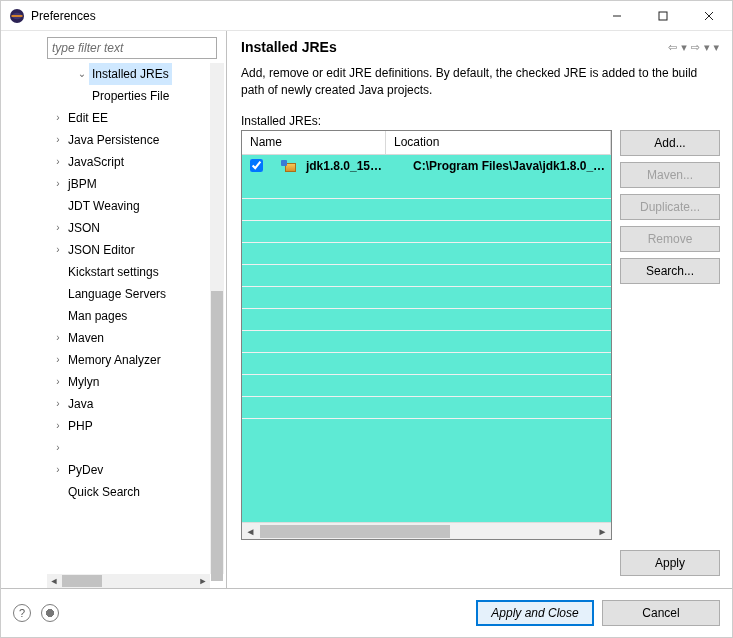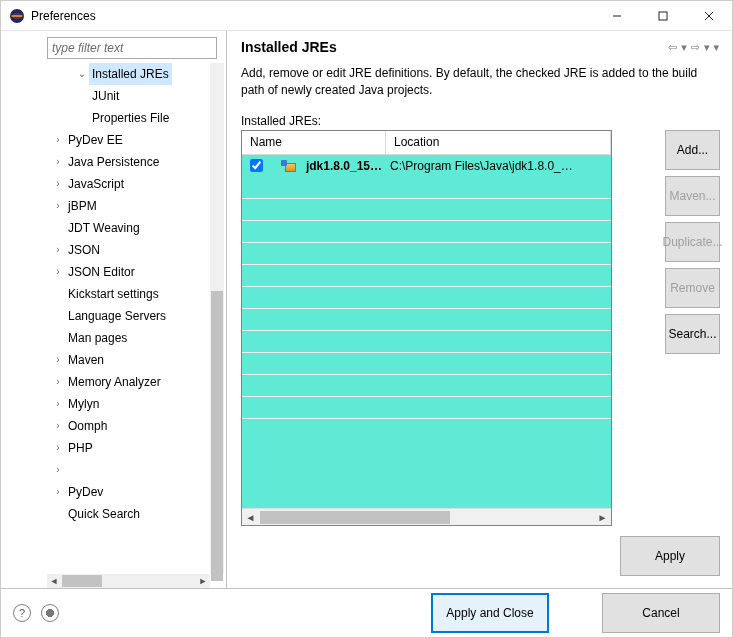--- a/index.html
+++ b/index.html
@@ -81,38 +81,38 @@
     flex:1; border:1px solid #828282; background:#5eead4; min-width:0; display:flex; flex-direction:column;
   }
   .thead { display:flex; border-bottom:1px solid #d9d9d9; background:#fff; height:24px; }
   .th { padding:4px 8px; border-right:1px solid #d9d9d9; }
   .th.name { width:144px; }
   .th.loc { flex:1; }
   .tbody { flex:1; position:relative; overflow:hidden; }
   .trow { display:flex; height:22px; align-items:center; }
   .td { padding:0 4px; overflow:hidden; text-overflow:ellipsis; white-space:nowrap; }
   .td.name { width:144px; display:flex; align-items:center; gap:19px; font-weight:bold; }
-  .td.loc  { flex:1; font-weight:normal; }
+  .td.loc  { flex:1; font-weight:bold;margin-left:23px; }
   .chk { width:13px; height:13px; }
   .grid-lines { position:absolute; left:0; right:0; top:22px; bottom:14px; pointer-events:none; }
   .grid-lines div { border-bottom:1px solid #f0f0f0; height:22px; }
   .tbl-hscroll {
     height:17px; background:#f0f0f0; display:flex; align-items:center; border-top:1px solid #dcdcdc;
   }
   .tbl-hscroll .arrow { width:17px; text-align:center; color:#555; font-size:10px; }
   .tbl-hscroll .thumb { height:13px; background:#c2c2c2; width:190px; margin-left:1px; }
   .tbl-hscroll .track { flex:1; }
 
   .btn-col { width:100px; display:flex; flex-direction:column; gap:6px; }
   .btn, .big-btn {
-    height:40px; border:1px solid #adadad; background:#e1e1e1; padding:0 12px;
-    display:flex; align-items:center; justify-content:center; cursor:default;margin-left:45px;
+    height:26px; border:1px solid #adadad; background:#e1e1e1; padding:0 12px;
+    display:flex; align-items:center; justify-content:center; cursor:default;
   }
   .btn.disabled { color:#a0a0a0; }
-  .btn.selected, .big-btn.selected { outline:1px solid #0078d7; outline-offset:-2px; border-color:#0078d7; background:#e5f1fb;}
+  .btn.selected, .big-btn.selected { outline:1px solid #0078d7; outline-offset:-2px; border-color:#0078d7; background:#e5f1fb;font-style:italic;}
   .apply-row { display:flex; justify-content:flex-end; padding:10px 0 4px; }
   .apply-row .btn { width:100px; }
 
   
   .bottom {
     height:48px; display:flex; align-items:center; padding:0 12px; gap:8px;
   }
   .help-icons { display:flex; gap:10px; flex:1; align-items:center; color:#5b5b5b;}
   .circ { width:18px; height:18px; border:1.5px solid #7c7c7c; border-radius:50%; display:flex; align-items:center; justify-content:center; font-size:11px; }
   .big-btn { width:118px; }
@@ -170,29 +170,25 @@
       <div class="left">
         <input class="filter" placeholder="type filter text" style="">
         <div class="tree-wrap">
           <ul class="tree" id="tree">
               <li class="indent selected">
                 <span class="twisty">⌄</span>
                 <span class="label">Installed JREs</span>
               </li>
               <li class="indent">
                 <span class="twisty"></span>
-                <span class="label">JUnit</span>
-              </li>
-              <li class="indent">
-                <span class="twisty"></span>
                 <span class="label">Properties File</span>
               </li>
               <li>
                 <span class="twisty">›</span>
-                <span class="label">PyDev EE</span>
+                <span class="label">Edit EE</span>
               </li>
               <li>
                 <span class="twisty">›</span>
                 <span class="label">Java Persistence</span>
               </li>
               <li>
                 <span class="twisty">›</span>
                 <span class="label">JavaScript</span>
               </li>
               <li>
@@ -230,21 +226,21 @@
               <li>
                 <span class="twisty">›</span>
                 <span class="label">Memory Analyzer</span>
               </li>
               <li>
                 <span class="twisty">›</span>
                 <span class="label">Mylyn</span>
               </li>
               <li>
                 <span class="twisty">›</span>
-                <span class="label">Oomph</span>
+                <span class="label">Java</span>
               </li>
               <li>
                 <span class="twisty">›</span>
                 <span class="label">PHP</span>
               </li>
               <li>
                 <span class="twisty">›</span>
               </li>
               <li>
                 <span class="twisty">›</span>

